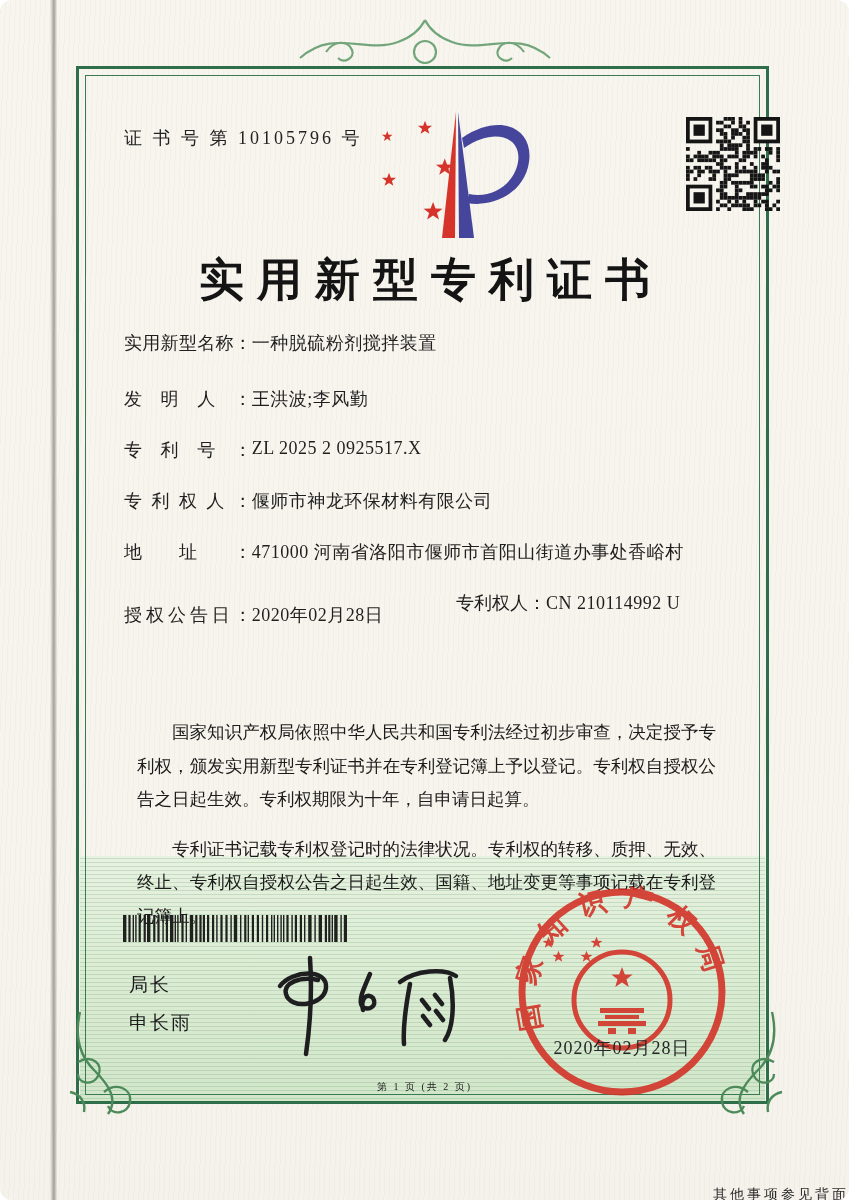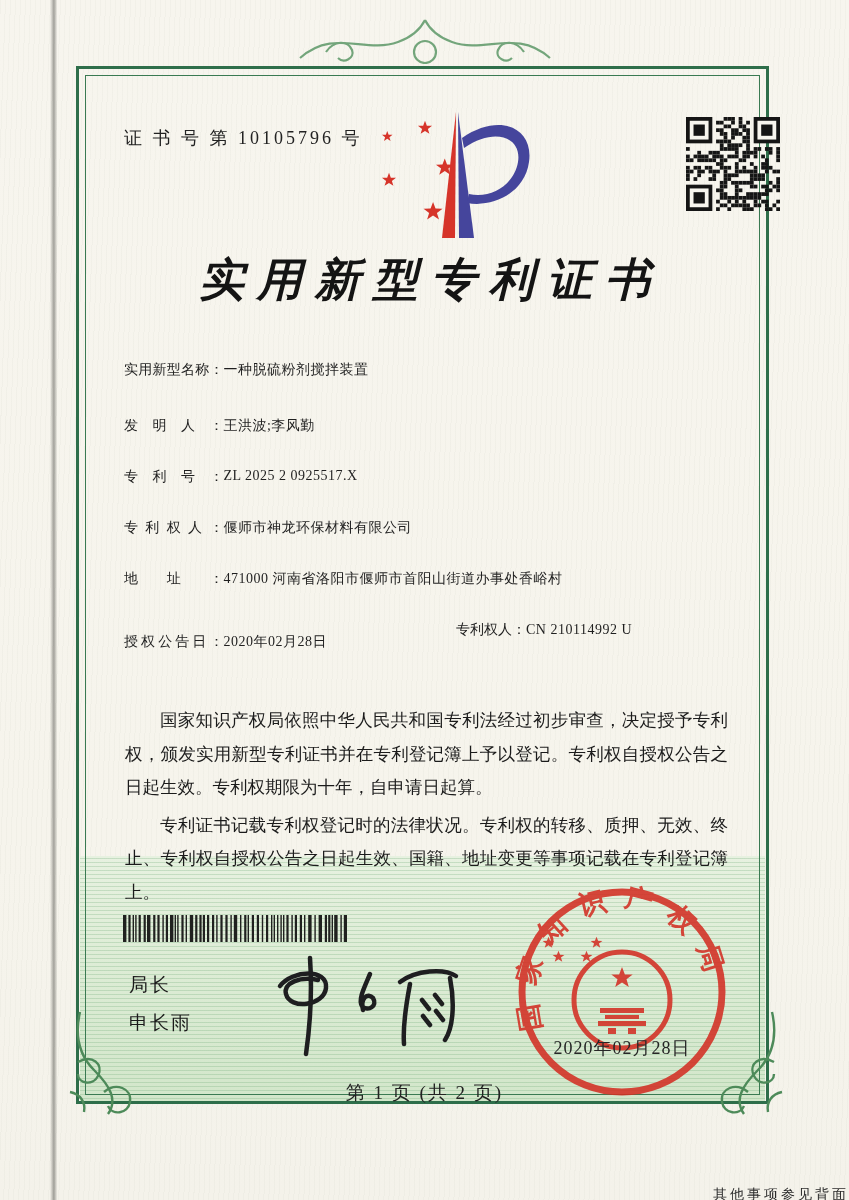--- a/index.html
+++ b/index.html
@@ -4,55 +4,56 @@
 <style>
   html,body{margin:0;padding:0;}
   body{width:849px;height:1200px;background:#fff;}
   .page{
     position:relative;width:849px;height:1200px;overflow:hidden;
     background:
       repeating-linear-gradient(92deg, rgba(170,178,160,0.07) 0 1px, transparent 1px 5px),
       linear-gradient(180deg,#f7f5ee 0%,#f6f4ec 70%,#f4f2ea 100%);
     font-family:"Liberation Serif","DejaVu Serif",serif;
     color:#1c1c1c;
+    border-radius:12px;
   }
   .scan-edge{position:absolute;left:50px;top:0;bottom:0;width:7px;
     background:linear-gradient(90deg,rgba(60,60,55,.0),rgba(60,60,55,.45) 55%,rgba(60,60,55,.05));}
   
   .green-zone{
     position:absolute;left:80px;right:84px;top:856px;height:247px;
     background:
       repeating-linear-gradient(0deg, rgba(110,170,118,0.28) 0 1px, transparent 1px 4px),
       linear-gradient(180deg,#e7f1e0 0%,#ddecd5 45%,#d2e6ca 100%);
   }
   
   .frame-outer{position:absolute;left:76px;top:66px;right:80px;bottom:96px;border:3px solid #2e6e4a;pointer-events:none;}
   .frame-inner{position:absolute;left:85px;top:75px;right:89px;bottom:105px;border:1px solid #3a7a52;pointer-events:none;}
   .flourish{position:absolute;pointer-events:none;}
   .cert-no{position:absolute;left:124px;top:126px;font-size:18px;letter-spacing:3px;color:#222;}
   .qr{position:absolute;left:686px;top:117px;width:94px;height:94px;}
   .logo{position:absolute;left:362px;top:106px;width:176px;height:138px;}
   .title{position:absolute;left:0;right:0;top:250px;text-align:center;
-    font-size:45px;font-weight:600;letter-spacing:13px;text-indent:13px;color:#141414;font-style:italic;}
-  .fields{position:absolute;left:124px;top:361px;width:620px;font-size:14px;color:#1f1f1f;}
+    font-size:45px;font-weight:600;letter-spacing:13px;text-indent:13px;color:#141414;}
+  .fields{position:absolute;left:124px;top:331px;width:620px;font-size:18px;color:#1f1f1f;}
   .frow{height:51px;white-space:nowrap;}
   .frow:first-child{height:56px;}
   .flabel{display:inline-block;width:7.1em;text-align:justify;text-align-last:justify;vertical-align:top;}
   .fvalue{letter-spacing:.5px;}
   .grant{display:flex;}
   .grant .pair1{width:332px;margin-top:12px;}
   .paras{position:absolute;left:121px;right:117px;top:700px;font-size:17.5px;line-height:1.92;color:#1b1b1b;text-align:justify;}
-  .paras p{margin:4px;text-indent:2em;font-family:Liberation Serif, serif;}
+  .paras p{margin:16px;text-indent:2em;font-family:Liberation Serif, serif;}
   .barcode{position:absolute;left:123px;top:915px;width:224px;height:27px;}
   .signer{position:absolute;left:129px;top:972px;font-size:19px;letter-spacing:2px;color:#1a1a1a;}
   .signer .t2{margin-top:12px;}
   .signature{position:absolute;left:252px;top:948px;width:220px;height:115px;}
   .seal{position:absolute;left:512px;top:882px;width:220px;height:220px;}
   .seal-date{position:absolute;left:512px;top:1036px;width:220px;text-align:center;font-size:18px;letter-spacing:1px;color:#262626;}
-  .page-num{position:absolute;left:0;right:0;top:1080px;text-align:center;font-size:19px;letter-spacing:2px;color:#222;}
+  .page-num{position:absolute;left:0;right:0;top:1080px;text-align:center;font-size:10px;letter-spacing:2px;color:#222;}
   .back-note{position:absolute;left:0;right:0;top:1186px;text-align:right;font-size:14px;letter-spacing:3px;color:#2b2b2b;}
 </style>
 </head>
 <body>
 
 <div class="page">
 
   <div class="green-zone"></div>
   <div class="scan-edge"></div>
 

